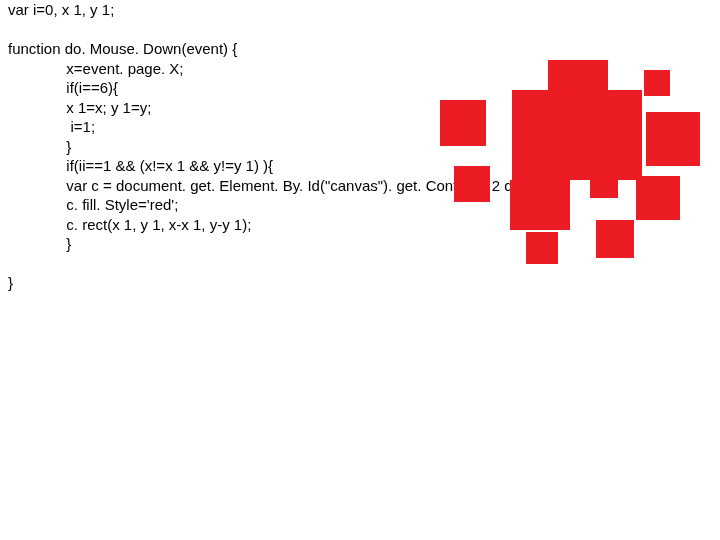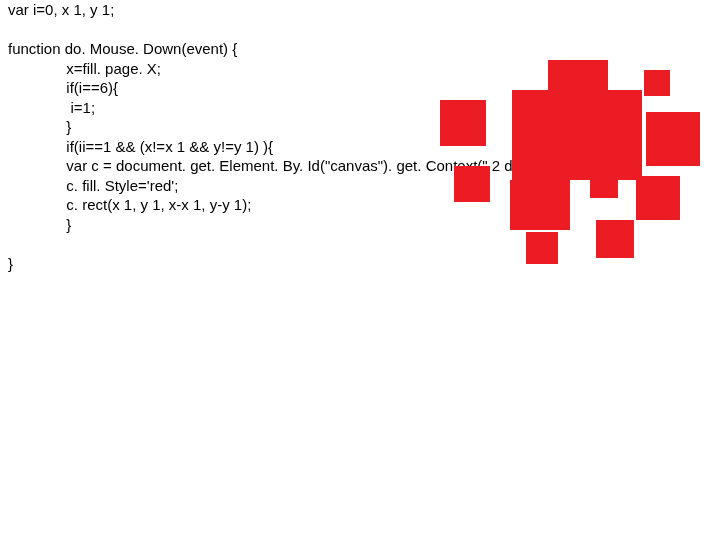--- a/index.html
+++ b/index.html
@@ -32,22 +32,23 @@
   }
   .graphic svg { display: block; }
 </style>
 </head>
 <body>
 
 <div class="code-area">
   <div>var i=0, x 1, y 1;</div>
   <div class="blank"></div>
   <div>function do. Mouse. Down(event) {</div>
-  <div>              x=fill. page. X;</div>
+  <div>              x=event. page. X;</div>
   <div>              if(i==6){</div>
+  <div>              x 1=x; y 1=y;</div>
   <div>               i=1;</div>
   <div>              }</div>
   <div>              if(ii==1 &amp;&amp; (x!=x 1 &amp;&amp; y!=y 1) ){</div>
   <div>              var c = document. get. Element. By. Id("canvas"). get. Context(" 2 d");</div>
   <div>              c. fill. Style='red';</div>
   <div>              c. rect(x 1, y 1, x-x 1, y-y 1);</div>
   <div>              }</div>
   <div class="blank"></div>
   <div>}</div>
 </div>

